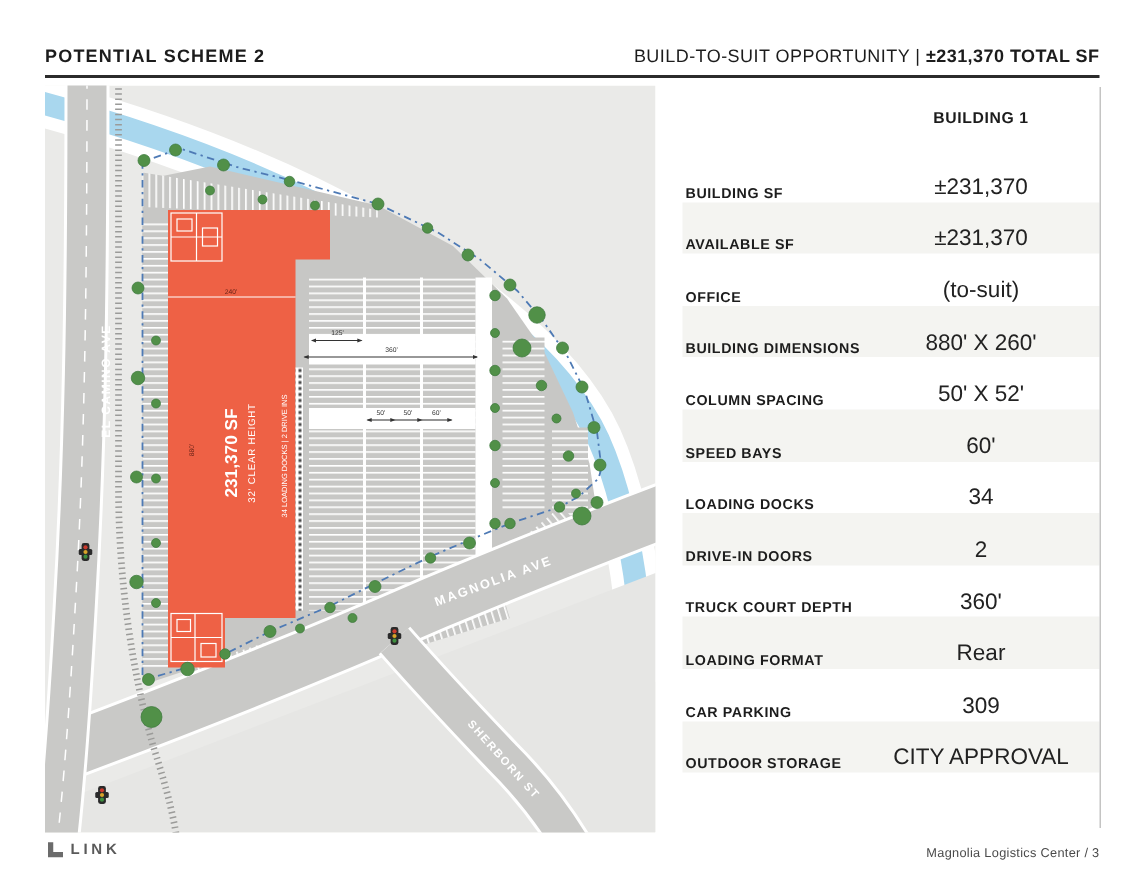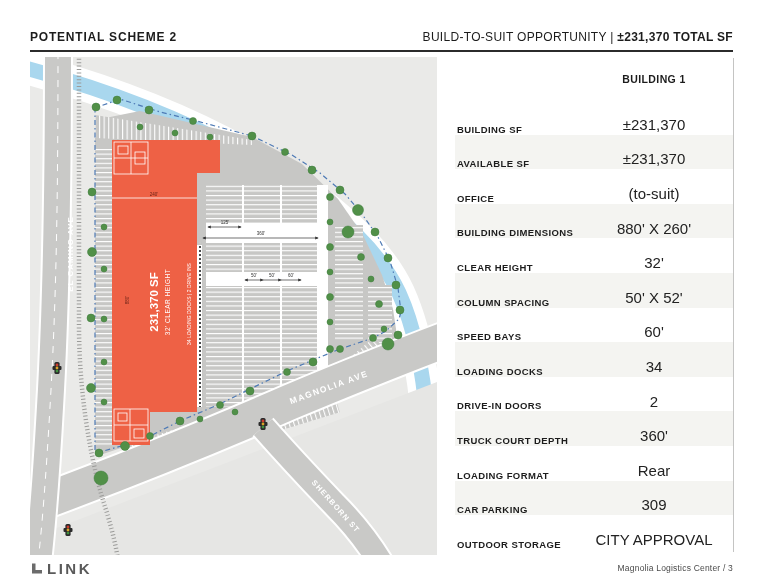--- a/index.html
+++ b/index.html
@@ -19,21 +19,21 @@
   .spec .thead{height:42px;display:flex;align-items:center;}
   .spec .thead .lbl{flex:1;}
   .spec .thead .val{width:158px;text-align:center;font-weight:bold;font-size:10.5px;letter-spacing:.4px;}
   .trow{height:34.6px;display:flex;align-items:flex-end;}
   .trow:nth-child(even){background:#F4F4F1;}
   .trow .lbl{flex:1;font-size:9.5px;font-weight:bold;letter-spacing:.4px;padding-left:2px;}
   .trow .val{width:158px;text-align:center;font-size:15px;color:#222;line-height:1.25;}
   .t-vrule{position:absolute;left:733px;top:58px;width:1px;height:494px;background:#c4c4c3;}
   
   .foot-logo{position:absolute;left:30px;top:560px;display:flex;align-items:center;gap:4px;}
-  .foot-logo .wordmark{font-size:15px;letter-spacing:2.5px;color:#5a5a5a;font-weight:bold;}
+  .foot-logo .wordmark{font-size:10px;letter-spacing:2.5px;color:#5a5a5a;font-weight:bold;}
   .foot-page{position:absolute;right:29px;top:563px;font-size:8.5px;color:#4a4a4a;letter-spacing:.2px;padding-left:44px;}
 </style>
 </head>
 <body>
 
 <div class="hdr-left">POTENTIAL SCHEME 2</div>
 <div class="hdr-right"><span>BUILD-TO-SUIT OPPORTUNITY | </span><span class="bold">±231,370 TOTAL SF</span></div>
 <div class="hdr-rule"></div>
 
 <div class="map">
@@ -263,27 +263,20 @@
         </div>
       </div>
     <div class="trow">
         <div class="lbl">BUILDING DIMENSIONS</div>
         <div class="val">
           <div>880' X 260'</div>
           <div></div>
         </div>
       </div>
     <div class="trow">
-        <div class="lbl">CLEAR HEIGHT</div>
-        <div class="val">
-          <div>32'</div>
-          <div></div>
-        </div>
-      </div>
-    <div class="trow">
         <div class="lbl">COLUMN SPACING</div>
         <div class="val">
           <div>50' X 52'</div>
           <div></div>
         </div>
       </div>
     <div class="trow">
         <div class="lbl">SPEED BAYS</div>
         <div class="val">
           <div>60'</div>

